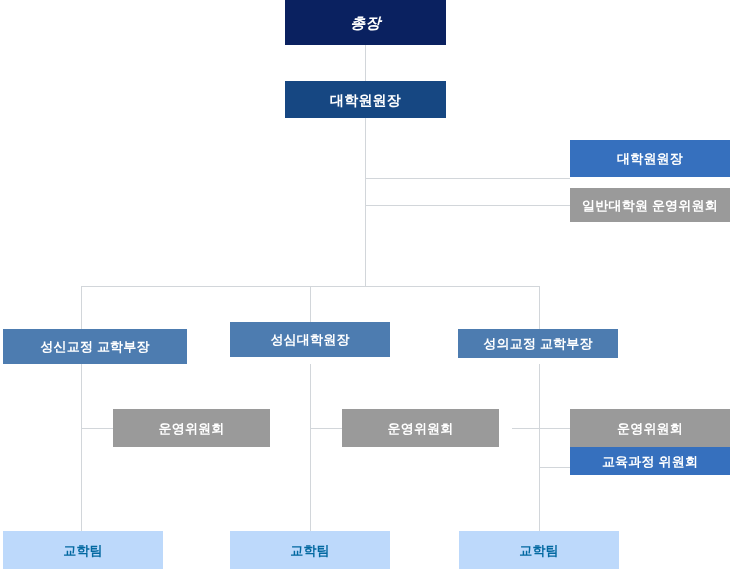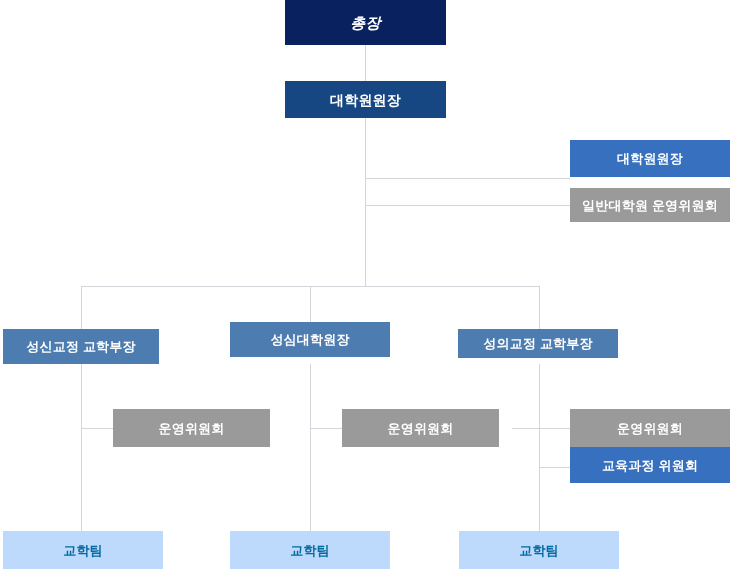--- a/index.html
+++ b/index.html
@@ -77,33 +77,33 @@
   <div class="line line-h" style="left:539px; top:467px; width:31px;"></div>
 
   <div class="box box-navy" style="left:285px; top:0px; width:161px; height:45px;font-style:italic;">총장</div>
 
   <div class="box box-blue-dark" style="left:285px; top:81px; width:161px; height:37px;">대학원원장</div>
 
   <div class="box box-blue" style="left:570px; top:140px; width:160px; height:37px;">대학원원장</div>
 
   <div class="box box-gray" style="left:570px; top:188px; width:160px; height:34px;">일반대학원 운영위원회</div>
 
-  <div class="box box-steel" style="left:3px; top:329px; width:156px; height:35px;">성신교정 교학부장</div>
+  <div class="box box-steel" style="left:3px; top:329px; width:184px; height:35px;">성신교정 교학부장</div>
 
   <div class="box box-steel" style="left:230px; top:322px; width:160px; height:35px;">성심대학원장</div>
 
   <div class="box box-steel" style="left:458px; top:329px; width:160px; height:29px;">성의교정 교학부장</div>
 
   <div class="box box-gray" style="left:113px; top:409px; width:157px; height:38px;">운영위원회</div>
 
   <div class="box box-gray" style="left:342px; top:409px; width:157px; height:38px;">운영위원회</div>
 
   <div class="box box-gray" style="left:570px; top:409px; width:160px; height:38px;">운영위원회</div>
 
-  <div class="box box-blue" style="left:570px; top:447px; width:160px; height:36px;">교육과정 위원회</div>
+  <div class="box box-blue" style="left:570px; top:447px; width:160px; height:28px;">교육과정 위원회</div>
 
   <div class="box box-light" style="left:3px; top:531px; width:160px; height:38px;">교학팀</div>
 
   <div class="box box-light" style="left:230px; top:531px; width:160px; height:38px;">교학팀</div>
 
   <div class="box box-light" style="left:459px; top:531px; width:160px; height:38px;">교학팀</div>
 
 </div>
 
 </body></html>

